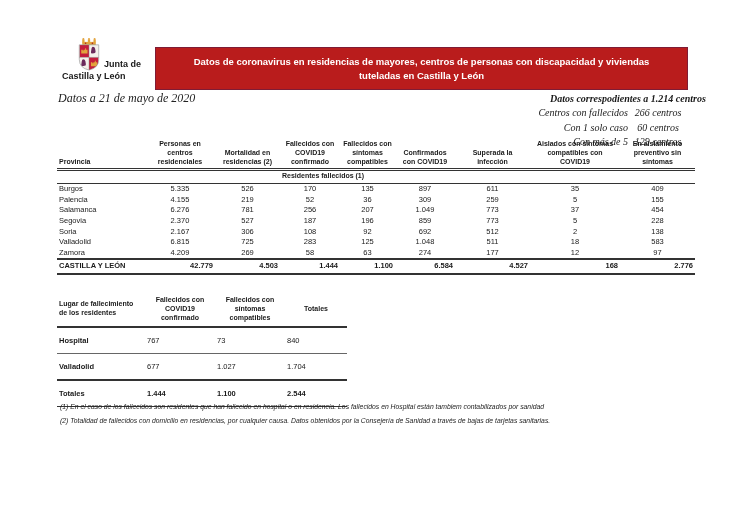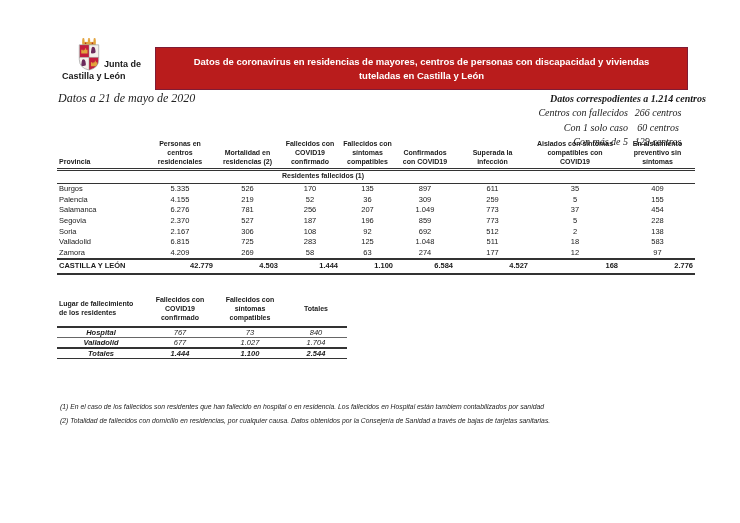--- a/index.html
+++ b/index.html
@@ -34,21 +34,21 @@
   .main-table tr.cols th { border-bottom:3px double #333; }
   .main-table tr.sub th { border-bottom:1px solid #333; text-align:left; font-size:7px; padding:1px 2px 2px; }
   .main-table tbody td { text-align:center; padding:1px 2px; line-height:1.15; }
   .main-table tbody td:first-child { text-align:left; }
   .main-table tr.total td { font-weight:bold; border-top:2px solid #333; border-bottom:2px solid #333; padding:2px; text-align:right; }
   .main-table tr.total td:first-child { text-align:left; }
 
   .place-table { position:absolute; left:57px; top:293px; width:290px; font-size:7.5px; }
   .place-table th { font-size:7px; font-weight:bold; vertical-align:middle; text-align:center; line-height:1.25; padding:3px 2px 4px; border-bottom:2px solid #333; }
   .place-table th.first { text-align:left; }
-  .place-table tbody td { text-align:center; padding:0 2px; border-bottom:1px solid #666;font-style:italic; }
+  .place-table tbody td { text-align:left; padding:8px 2px; border-bottom:1px solid #666; }
   .place-table tbody td:first-child { font-weight:bold; }
   .place-table tr.total td { font-weight:bold; border-top:2px solid #333; border-bottom:1px solid #333; }
 
   
   .footnotes { position:absolute; left:60px; top:403px; width:620px; font-size:6.8px; font-style:italic; color:#222; }
   .footnotes .fn { margin-bottom:5px; line-height:1.3; }
 </style>
 </head>
 <body>
 

